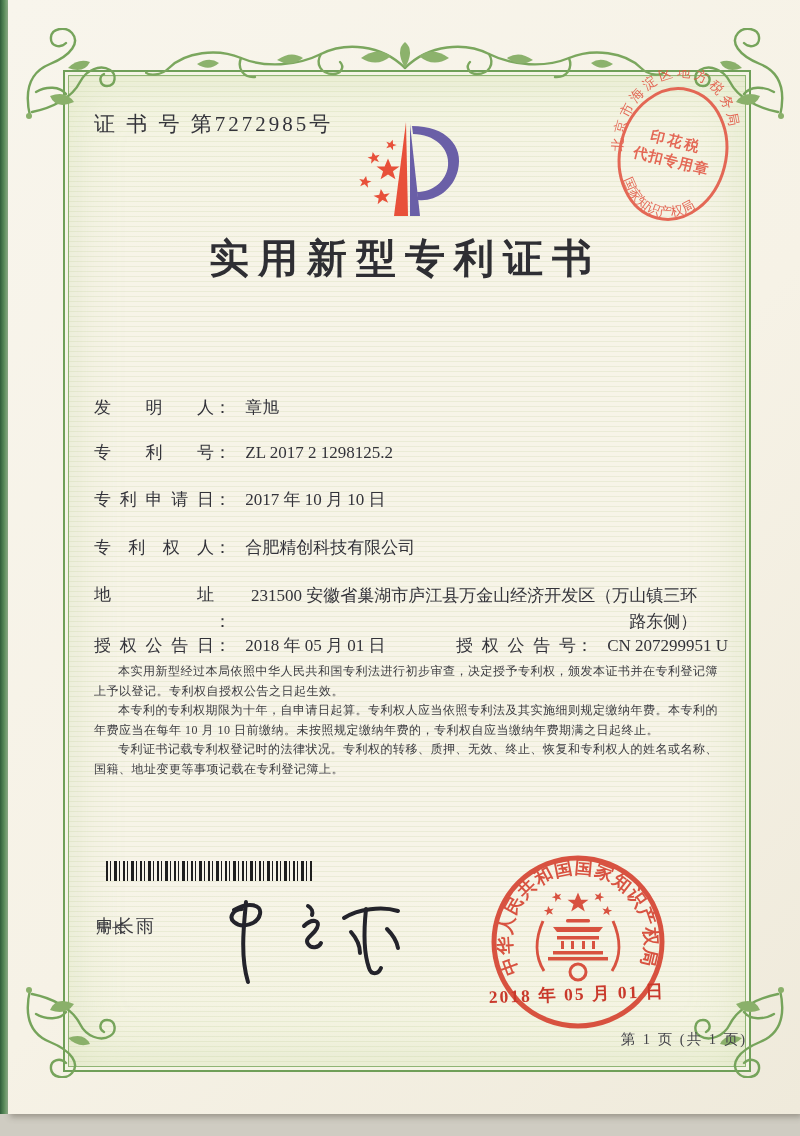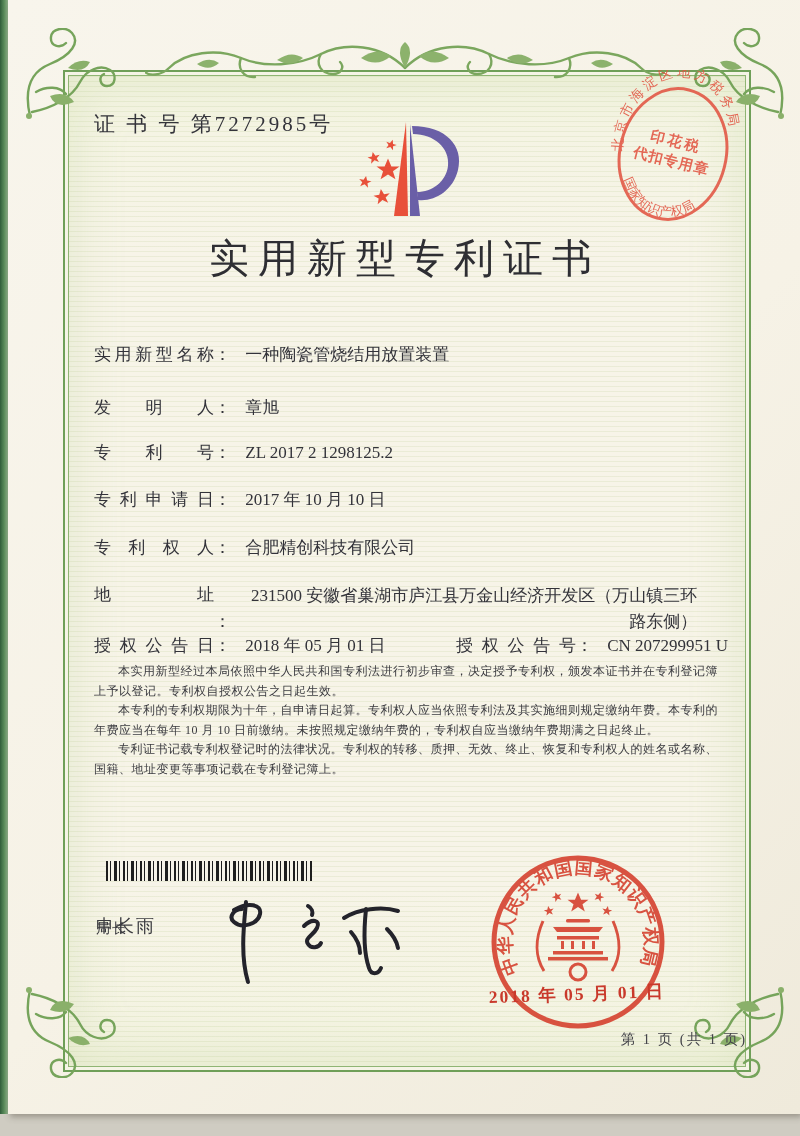--- a/index.html
+++ b/index.html
@@ -26,21 +26,21 @@
     box-shadow:inset 0 0 55px rgba(160,190,110,.22);}
   .orn{position:absolute;pointer-events:none;}
   .corner{width:100px;height:92px;}
   .corner.tr{transform:scaleX(-1);}
   .corner.bl{transform:scaleY(-1);}
   .corner.br{transform:scale(-1,-1);}
   
   .abs{position:absolute;color:#33333a;}
   .certno{left:86px;top:110px;font-size:21px;letter-spacing:3px;}
   .title{left:55px;top:231px;width:684px;text-align:center;font-size:40px;
-    font-weight:400;letter-spacing:9px;color:#2e2e33;}
+    font-weight:700;letter-spacing:9px;color:#2e2e33;}
   .row{left:86px;font-size:17px;white-space:nowrap;}
   .lbl{display:inline-block;width:104px;text-align:justify;text-align-last:justify;
     vertical-align:top;}
   .val{margin-left:10px;}
   .val.wrap{display:inline-block;white-space:normal;width:452px;line-height:1.55;text-align:right;}
   .row .pair2{position:absolute;left:362px;top:0;}
   .bodytext{left:86px;top:662px;width:630px;font-size:12px;line-height:1.63;
     color:#3b3b40;}
   .bodytext p{margin:0;text-indent:2em;letter-spacing:.5px;}
   .barcode{left:98px;top:861px;width:206px;height:20px;
@@ -155,24 +155,20 @@
       <use href="#st" transform="translate(50,58) scale(1.15)"></use>
       <use href="#st" transform="translate(53,33) scale(0.55) rotate(18)"></use>
       <use href="#st" transform="translate(36,46) scale(0.62) rotate(-12)"></use>
       <use href="#st" transform="translate(27,70) scale(0.62) rotate(10)"></use>
       <use href="#st" transform="translate(44,85) scale(0.82) rotate(-8)"></use>
     </g>
   </svg>
 
   <div class="abs title">实用新型专利证书</div>
 
-  <div class="abs row" style="top:343px">
-    <span class="lbl" style="width:120px">实用新型名称</span><span>：</span>
-    <span class="val">一种陶瓷管烧结用放置装置</span>
-  </div>
   <div class="abs row" style="top:396px">
     <span class="lbl" style="width:120px">发明人</span><span>：</span>
     <span class="val">章旭</span>
   </div>
   <div class="abs row" style="top:441px">
     <span class="lbl" style="width:120px">专利号</span><span>：</span>
     <span class="val">ZL 2017 2 1298125.2</span>
   </div>
   <div class="abs row" style="top:488px">
     <span class="lbl" style="width:120px">专利申请日</span><span>：</span>

